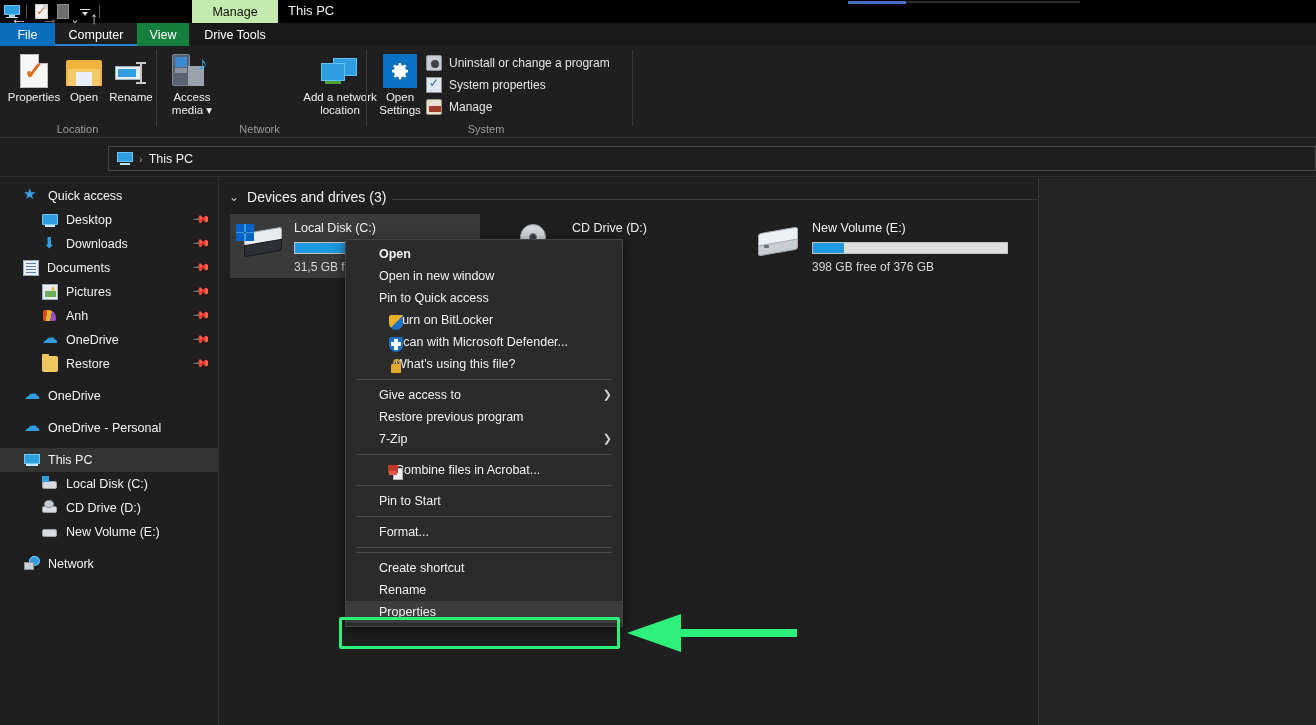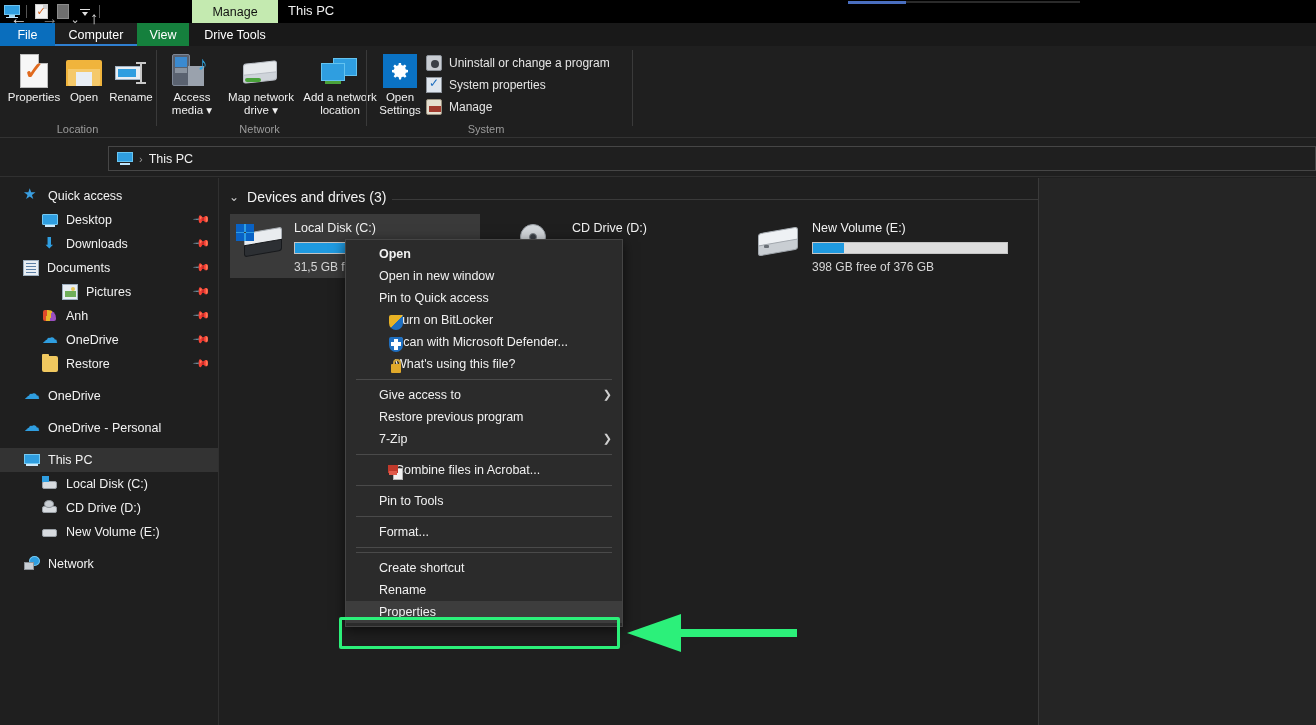--- a/index.html
+++ b/index.html
@@ -422,31 +422,20 @@
               <div class="dev"></div>
               <div class="scr"></div>
               <div class="scr2"></div>
               <div class="blk"></div>
               <div class="note">♪</div>
             </div>
         </div>
         <div class="bl">Access
 media ▾</div>
       </div>
-      <div class="bigbtn" style="left:66px;width:76px;">
-        <div class="bi">
-          <div class="ic-mapdrive">
-              <div class="d1"></div>
-              <div class="d2"></div>
-              <div class="grn"></div>
-            </div>
-        </div>
-        <div class="bl">Map network
-drive ▾</div>
-      </div>
       <div class="bigbtn" style="left:142px;width:82px;">
         <div class="bi">
           <div class="ic-addnet">
               <div class="m1"></div>
               <div class="m2"></div>
               <div class="b2"></div>
             </div>
         </div>
         <div class="bl">Add a network
 location</div>
@@ -522,21 +511,21 @@
       <span class="nlabel">Downloads</span>
       <span class="pin">📌</span>
     </div>
 
     <div class="navitem" style="padding-left:23px;">
       <span class="nico i-doc"></span>
       <span class="nlabel">Documents</span>
       <span class="pin">📌</span>
     </div>
 
-    <div class="navitem" style="padding-left:62px;">
+    <div class="navitem" style="padding-left:42px;">
       <span class="nico i-pic"></span>
       <span class="nlabel">Pictures</span>
       <span class="pin">📌</span>
     </div>
 
     <div class="navitem" style="padding-left:42px;">
       <span class="nico i-anh"></span>
       <span class="nlabel">Anh</span>
       <span class="pin">📌</span>
     </div>
@@ -708,21 +697,21 @@
           <span class="p1"></span>
           <span class="p2"></span>
           <span class="p3"></span>
         </span>
       <span>Combine files in Acrobat...</span>
     </div>
 
     <div class="ctxsep"></div>
 
     <div class="ctxitem">
-      <span>Pin to Tools</span>
+      <span>Pin to Start</span>
     </div>
 
     <div class="ctxsep"></div>
 
     <div class="ctxitem">
       <span>Format...</span>
     </div>
 
     <div class="ctxsep"></div>
 

